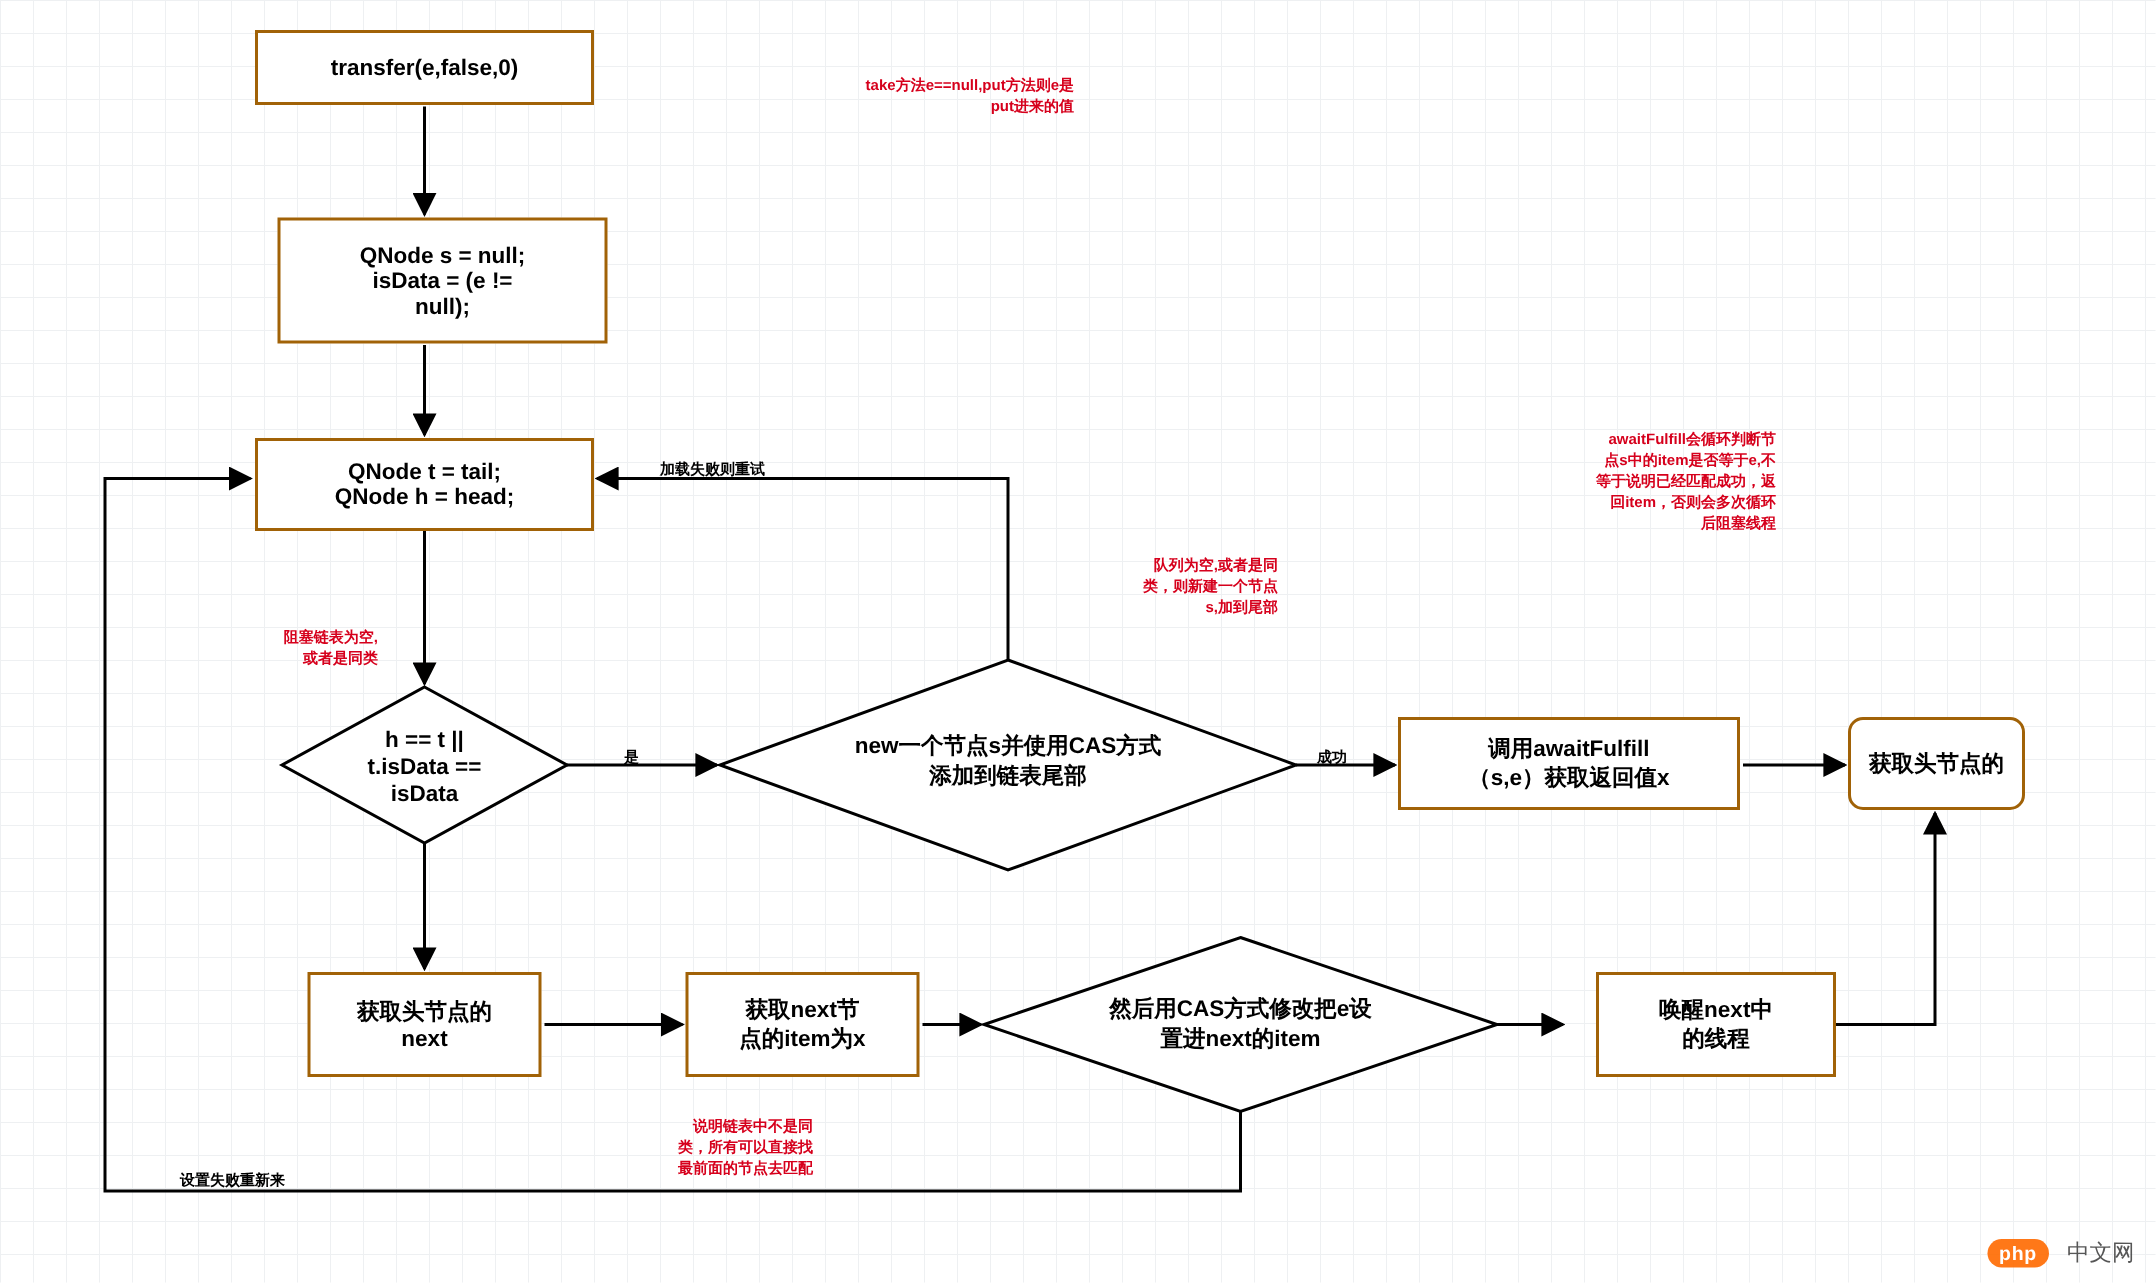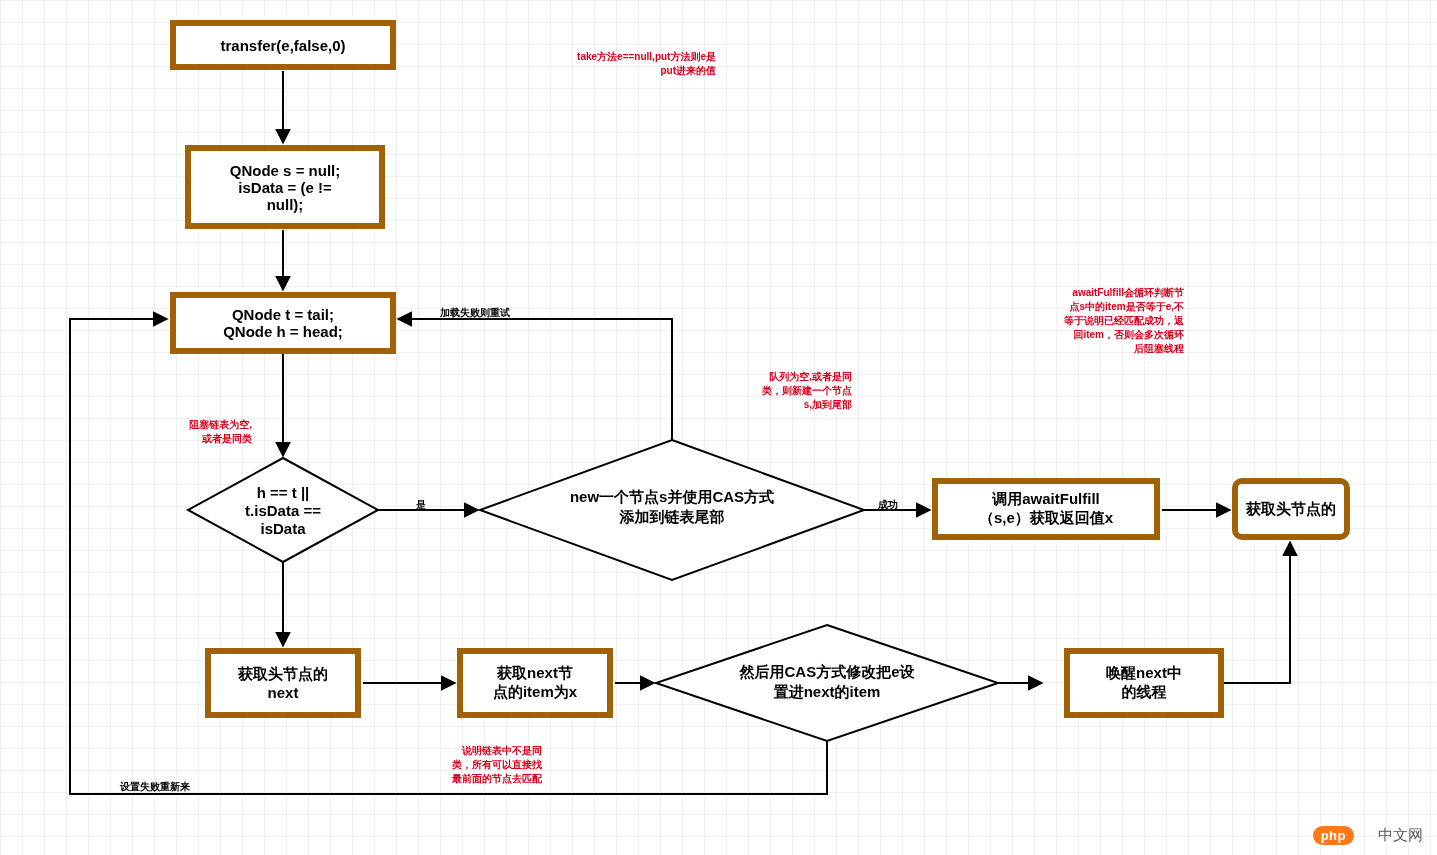--- a/index.html
+++ b/index.html
@@ -19,21 +19,21 @@
       linear-gradient(to right, #eef0f2 1px, transparent 1px),
       linear-gradient(to bottom, #eef0f2 1px, transparent 1px);
     background-size: 22px 22px;
   }
   .stage {
     position: absolute;
     inset: 0;
   }
   .node {
     position: absolute;
-    border: 6px solid #a16207;
+    border: 2px solid #a16207;
     background: #fff;
     display: flex;
     align-items: center;
     justify-content: center;
     text-align: center;
     font-size: 15px;
     font-weight: 600;
     padding: 6px 8px;
     box-sizing: border-box;
   }
@@ -48,21 +48,21 @@
   .label.red { color: #d6001c; }
   .label.black { color: #000; }
   .watermark {
     position: absolute;
     right: 14px;
     bottom: 10px;
     font-size: 15px;
     color: #444;
     display: flex;
     align-items: center;
-    gap: 24px;
+    gap: 12px;
     opacity: 0.9;
     font-weight: 500;
     padding-left: 36px;
   }
   .watermark .pill {
     background: #ff6a00;
     color: #fff;
     font-weight: 700;
     padding: 2px 8px;
     border-radius: 10px;
@@ -128,21 +128,21 @@
     <path class="edge" d="M615 683 L654 683" marker-end="url(#ah)"></path>
 
     <path class="edge" d="M998 683 L1042 683" marker-end="url(#ah)"></path>
 
     <path class="edge" d="M1206 683 L1290 683 L1290 542" marker-end="url(#ah)"></path>
 
     <path class="edge" d="M827 741 L827 794 L70 794 L70 319 L167 319" marker-end="url(#ah)"></path>
   </svg>
 
   <div class="node" style="left:170px; top:20px; width:226px; height:50px;">transfer(e,false,0)</div>
-  <div class="node" style="left:185px; top:145px; width:200px; height:84px; white-space:pre-line;">QNode s = null;
+  <div class="node" style="left:185px; top:145px; width:220px; height:84px; white-space:pre-line;">QNode s = null;
 isData = (e !=
 null);</div>
   <div class="node" style="left:170px; top:292px; width:226px; height:62px; white-space:pre-line;">QNode t = tail;
 QNode h = head;</div>
   <div class="node" style="left:932px; top:478px; width:228px; height:62px; white-space:pre-line;">调用awaitFulfill
 （s,e）获取返回值x</div>
   <div class="node round" style="left:1232px; top:478px; width:118px; height:62px;">获取头节点的</div>
   <div class="node" style="left:457px; top:648px; width:156px; height:70px; white-space:pre-line;">获取next节
 点的item为x</div>
   <div class="node" style="left:205px; top:648px; width:156px; height:70px; white-space:pre-line;">获取头节点的

